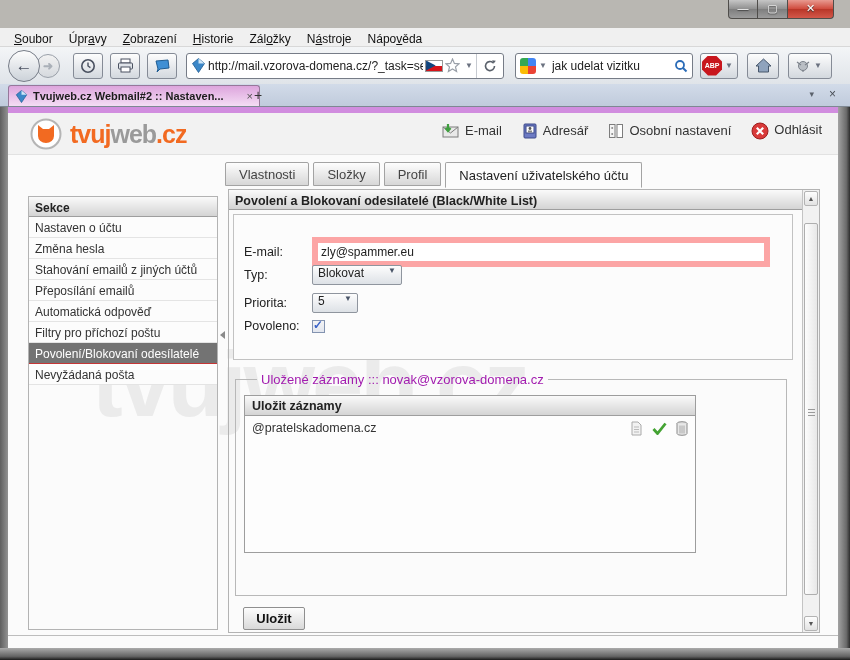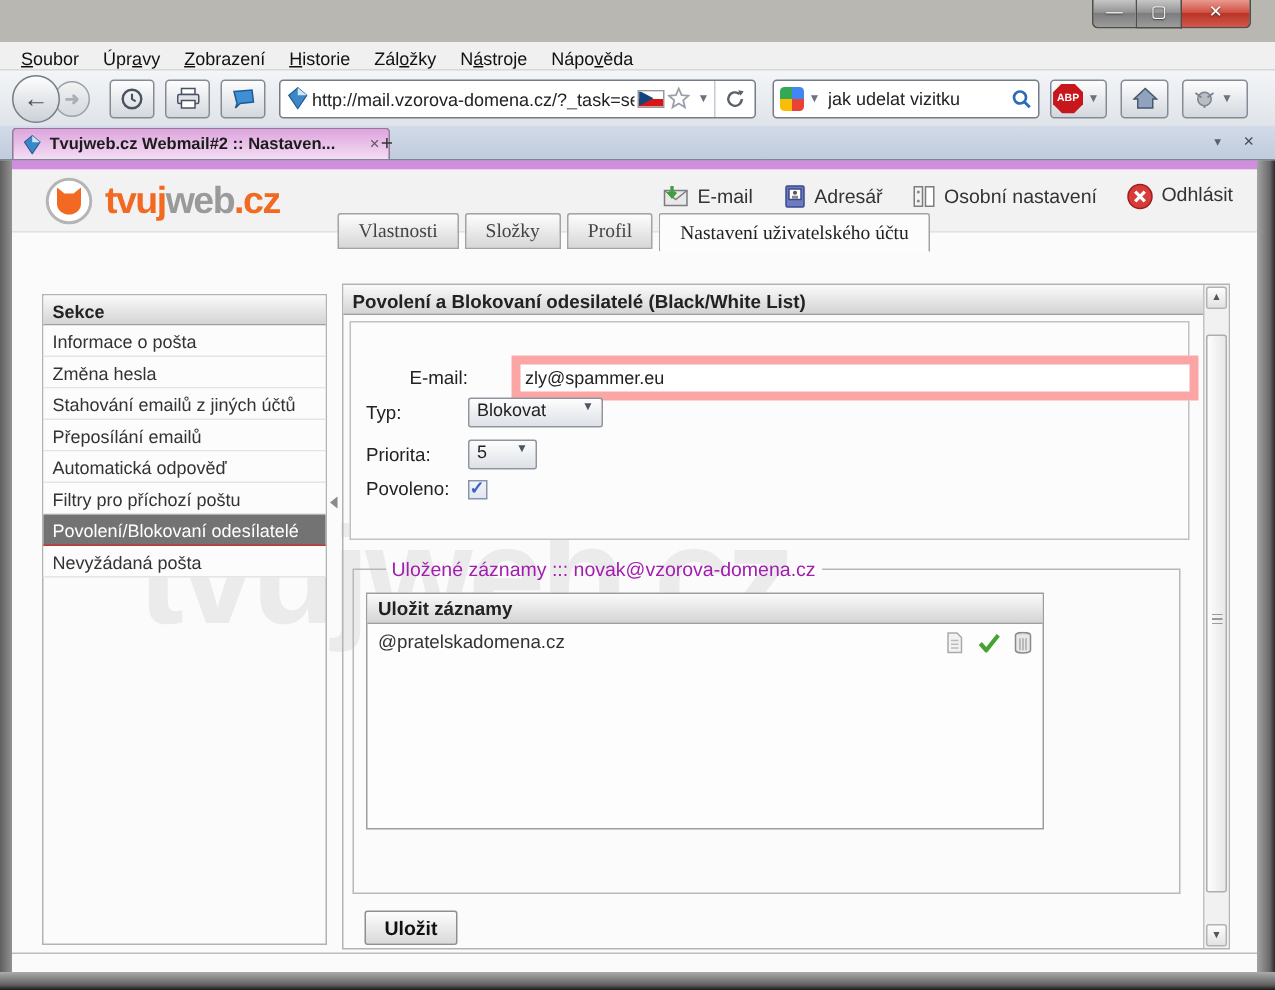--- a/index.html
+++ b/index.html
@@ -92,21 +92,21 @@
   .site-header{position:absolute;left:0;top:0;width:100%;height:42px;background:#f2f2f2;
     border-bottom:1px solid #e2e2e2;box-sizing:border-box;z-index:2;}
   .logo{position:absolute;left:22px;top:5px;display:flex;align-items:center;}
   .logo-mark{width:32px;height:32px;margin-right:8px;}
   .logo-text{font-size:25px;font-weight:bold;letter-spacing:-1px;}
   .logo-orange{color:#f26a21;}
   .logo-gray{color:#9a9a9a;}
   .site-nav{position:absolute;right:16px;top:9px;display:flex;align-items:center;gap:20px;z-index:2;}
   .site-nav-btn{display:flex;align-items:flex-start;gap:5px;font-size:13px;color:#333;}
 
-  .site-tabs{position:absolute;left:217px;top:29px;display:flex;z-index:2;font-family:Liberation Serif, serif;}
+  .site-tabs{position:absolute;left:217px;top:49px;display:flex;z-index:2;}
   .site-tab{height:24px;box-sizing:border-box;padding:0 13px;margin-right:4px;display:flex;align-items:center;
     font-size:13px;color:#444;background:linear-gradient(#fdfdfd,#d7d7d7);border:1px solid #a3a3a3;border-radius:2px 2px 0 0;}
   .site-tab.active{background:#fcfcfc;border-bottom:1px solid #fcfcfc;color:#222;height:26px;}
 
   .sidebar{position:absolute;left:20px;top:83px;width:190px;height:434px;border:1px solid #b3b3b3;
     box-sizing:border-box;z-index:1;}
   .side-header{height:20px;box-sizing:border-box;background:linear-gradient(#fafafa,#d4d4d4);
     border-bottom:1px solid #9e9e9e;font-size:12px;font-weight:bold;color:#222;padding:4px 6px 0;}
   .side-item{height:21px;box-sizing:border-box;background:#fcfcfc;border-bottom:1px solid #e4e4e4;
     font-size:12px;color:#333;padding:4px 6px 0;white-space:nowrap;overflow:hidden;}
@@ -356,21 +356,21 @@
     <div class="site-tabs">
         <div class="site-tab">Vlastnosti</div>
         <div class="site-tab">Složky</div>
         <div class="site-tab">Profil</div>
         <div class="site-tab active">Nastavení uživatelského účtu</div>
       </div>
 
     <div class="sidebar">
       <div class="side-header">Sekce</div>
       <div id="side-items">
-          <div class="side-item">Informace o pošta</div>
+          <div class="side-item">Nastaven o účtu</div>
           <div class="side-item">Změna hesla</div>
           <div class="side-item">Stahování emailů z jiných účtů</div>
           <div class="side-item">Přeposílání emailů</div>
           <div class="side-item">Automatická odpověď</div>
           <div class="side-item">Filtry pro příchozí poštu</div>
           <div class="side-item active">Povolení/Blokovaní odesílatelé</div>
           <div class="side-item">Nevyžádaná pošta</div>
         </div>
     </div>
     <div class="splitter-arrow"></div>
@@ -380,21 +380,21 @@
 
       <div class="scrollbar">
         <div class="sb-btn sb-up">▲</div>
         <div class="sb-thumb">
             <div class="sb-grip"></div>
           </div>
         <div class="sb-btn sb-down">▼</div>
       </div>
 
       <div class="form-box">
-        <div class="form-row" style="top:22px;margin-left:29px;">
+        <div class="form-row" style="top:22px;">
           <span class="form-label">E-mail:</span>
           <input class="text-input" type="text" value="zly@spammer.eu" style="">
         </div>
         <div class="form-row" style="top:50px;">
           <span class="form-label">Typ:</span>
           <span class="fake-select sel-type">
             <span>Blokovat</span>
             <span class="sel-arrow">▼</span>
           </span>
         </div>

